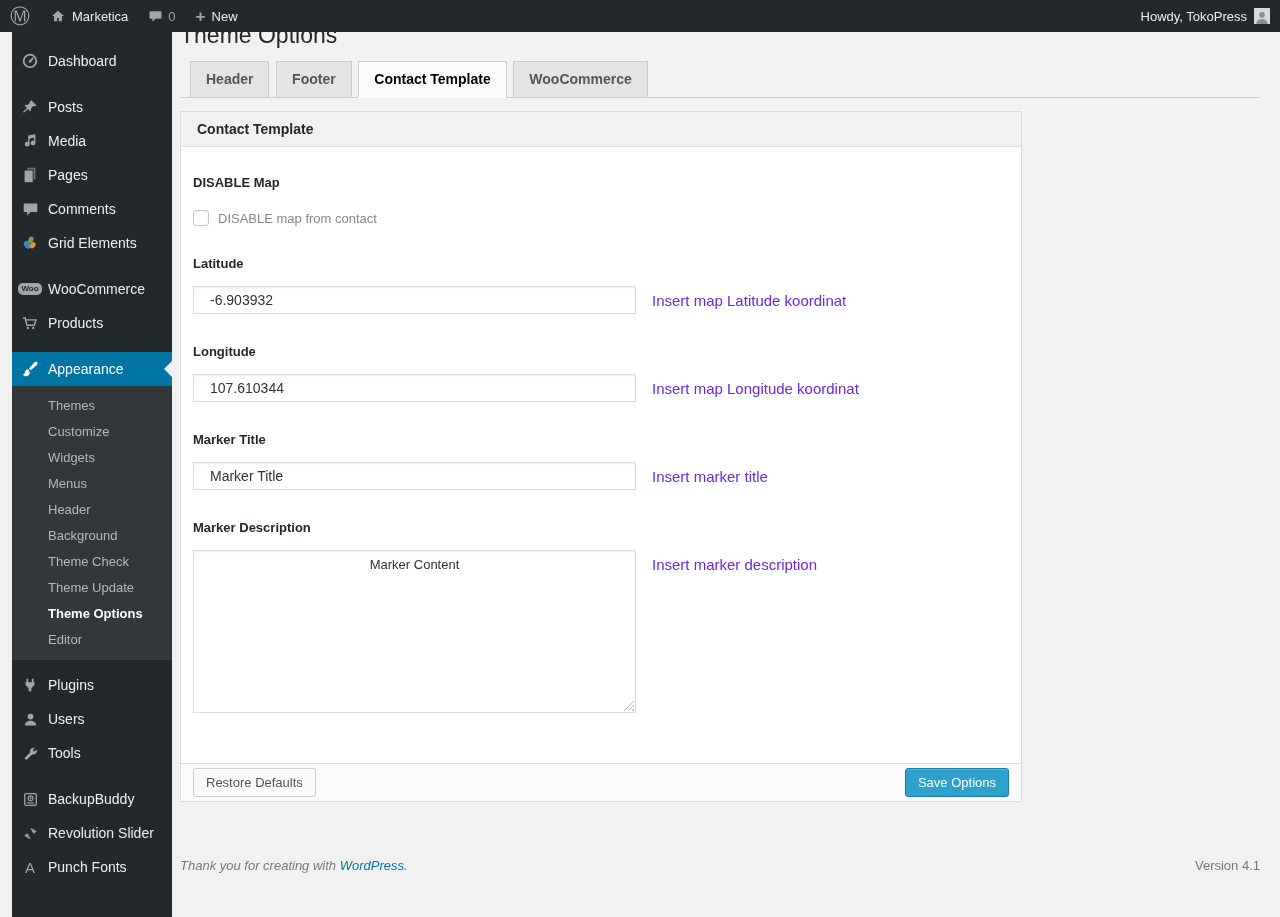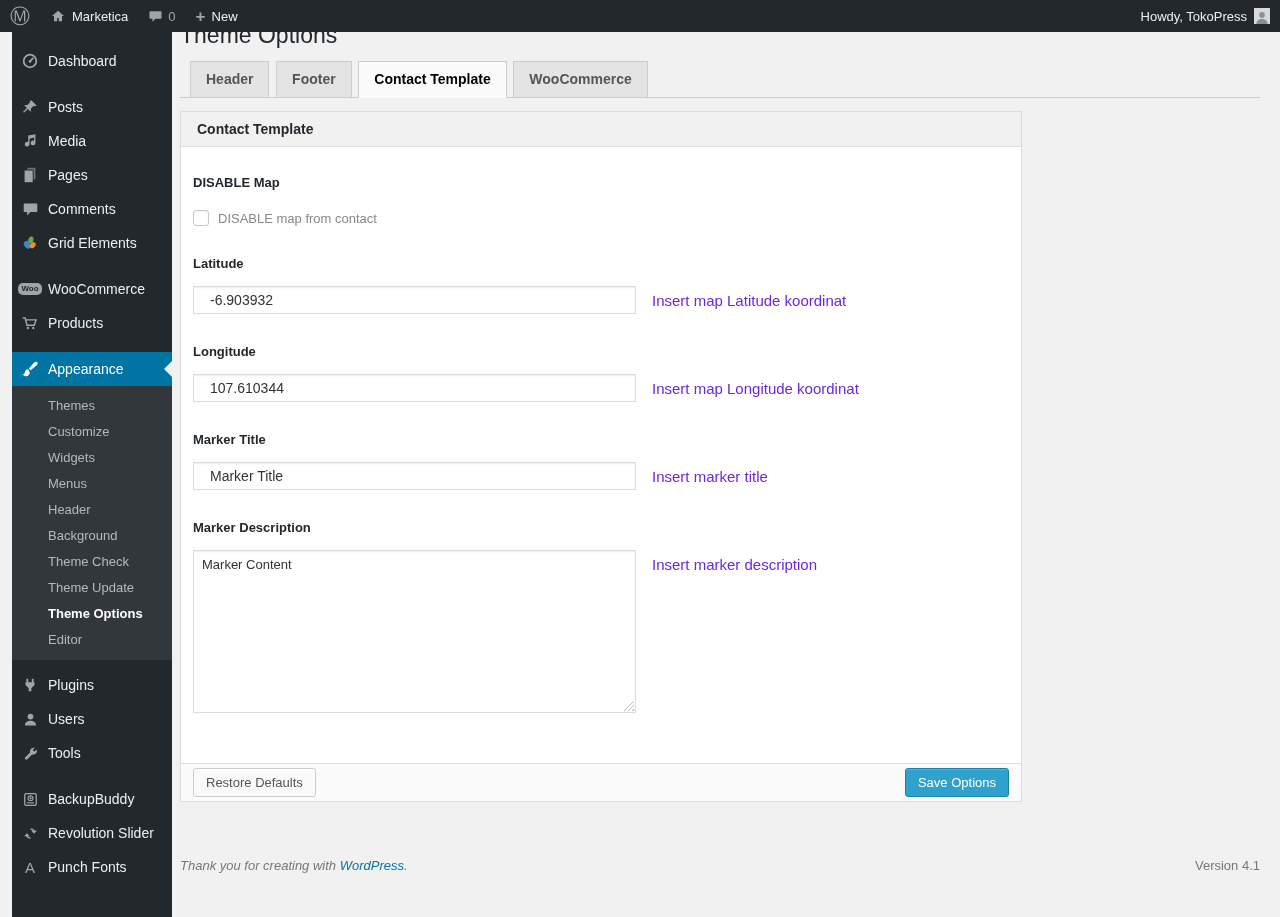--- a/index.html
+++ b/index.html
@@ -102,20 +102,21 @@
     border:1px solid #ddd; background:#fff; border-radius:0;
     box-shadow:inset 0 1px 2px rgba(0,0,0,.07);
     font-family:"Liberation Sans","DejaVu Sans",sans-serif;
   }
   .textarea-wrap { position:relative; width:443px; }
   textarea.text-area {
     width:443px; height:163px; padding:6px 8px; font-size:13px; color:#333;
     border:1px solid #ddd; background:#fff; resize:none; display:block;
     box-shadow:inset 0 1px 2px rgba(0,0,0,.07);
     font-family:"Liberation Sans","DejaVu Sans",sans-serif;
+    text-align:center;
   }
   .resize-handle {
     position:absolute; right:2px; bottom:2px; width:11px; height:11px;
     background:repeating-linear-gradient(135deg,#fff 0 2px,#bbb 2px 3px);
     clip-path:polygon(100% 0,100% 100%,0 100%); cursor:nwse-resize;
   }
   .hint { margin:6px 0 0 16px; color:#6d28d9; font-size:15px; }
 
   .panel-footer {
     border-top:1px solid #dedede; background:#fbfbfb;

